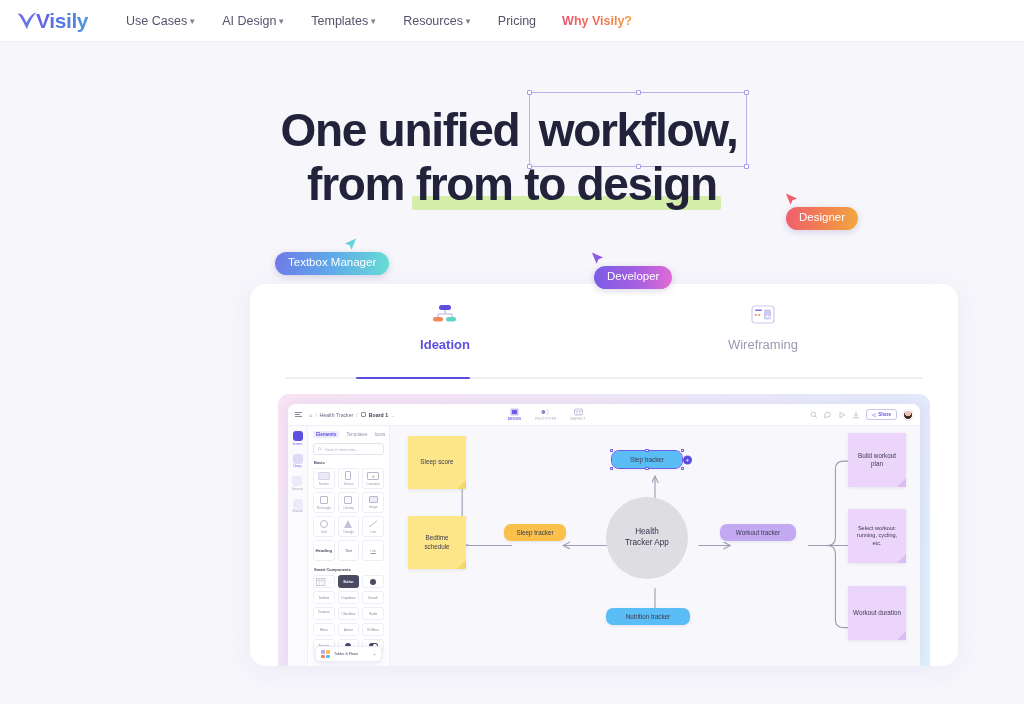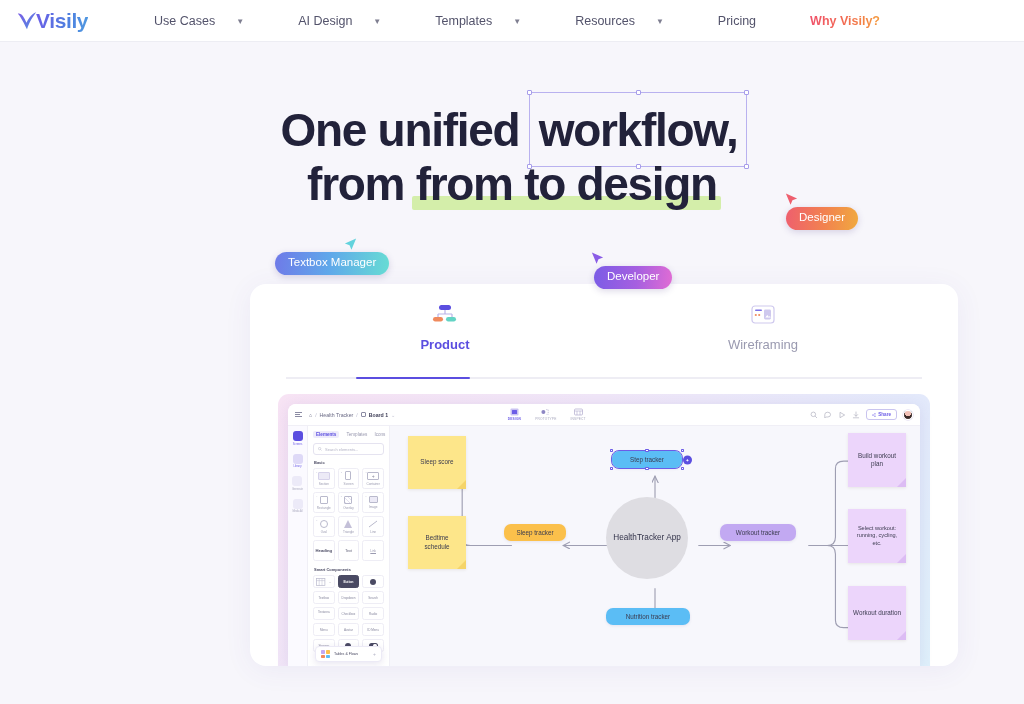--- a/index.html
+++ b/index.html
@@ -26,22 +26,22 @@
   .logo-mark { width: 22px; height: 24px; display: block; }
   .logo-text {
     font-size: 21px; font-weight: bold; letter-spacing: -0.4px;
     background: linear-gradient(100deg, #6c5ce7 0%, #4f7fe0 60%, #4f9ae0 100%);
     -webkit-background-clip: text; background-clip: text;
     -webkit-text-fill-color: transparent; color: #5566d8;
     margin-left: -3px;
   }
   .nav-items { display: flex; align-items: center; gap: 26px; }
   .nav-item {
-    font-size: 12.5px; color: #53536b; display: flex; align-items: center; gap: 21px;
-    cursor: pointer; white-space: nowrap; margin-left: 28px;
+    font-size: 12.5px; color: #53536b; display: flex; align-items: center; gap: 1px;
+    cursor: pointer; white-space: nowrap;
   }
   .caret { font-size: 8px; opacity: .75; transform: translateY(1px); }
   .nav-item.highlight {
     font-weight: bold;
     background: linear-gradient(90deg, #f0526b 0%, #f26a50 50%, #f59a3c 100%);
     -webkit-background-clip: text; background-clip: text;
     -webkit-text-fill-color: transparent; color: #f0526b;
   }
 
   
@@ -269,21 +269,21 @@
   .pill {
     border-radius: 7px; font-size: 6.3px; color: #3b3b4f;
     padding: 5px 8px; box-shadow: 0 1px 3px rgba(60,50,120,.10);
   }
   .pill.orange { background: #fbc04b; }
   .pill.blue { background: #5bbdf5; }
   .pill.purple { background: #c2a9f2; }
   .hub {
     border-radius: 50%; background: #dedde2; color: #33334a;
     font-size: 8.2px; line-height: 1.3; font-weight: normal;
-    width: 82px; height: 82px; flex-direction: row;
+    width: 82px; height: 82px; flex-direction: column;
   }
   .node-selected { outline: 1px solid #6c5ce7; }
   .n-handle {
     position: absolute; width: 3.4px; height: 3.4px; background: #fff;
     border: .8px solid #6c5ce7; border-radius: .8px;
   }
   .ai-dot {
     position: absolute; right: -10px; top: 50%; transform: translateY(-50%);
     width: 9px; height: 9px; border-radius: 50%; background: #5b4ee0;
     display: flex; align-items: center; justify-content: center;
@@ -376,21 +376,21 @@
   <div class="tabs">
     <div class="tab active">
       <span class="tab-icon">
         <svg width="26" height="24" viewBox="0 0 26 24">
           <rect x="7" y="2" width="12" height="5" rx="2.5" fill="#5b4ee0"></rect>
           <path d="M13 7 v4 M6 11 h14 M6 11 v3 M20 11 v3" stroke="#b9b3e8" stroke-width="1.2" fill="none"></path>
           <rect x="1" y="14" width="10" height="4.5" rx="2.2" fill="#f08a5d"></rect>
           <rect x="14" y="14" width="10" height="4.5" rx="2.2" fill="#63d3c4"></rect>
         </svg>
       </span>
-      <span class="tab-label">Product</span>
+      <span class="tab-label">Ideation</span>
     </div>
     <div class="tab">
       <span class="tab-icon">
         <svg width="26" height="24" viewBox="0 0 26 24">
           <rect x="2" y="3" width="22" height="17" rx="3" fill="none" stroke="#cfc9ee" stroke-width="1.2"></rect>
           <rect x="5" y="6.5" width="7" height="1.6" rx=".8" fill="#7b6fe6"></rect>
           <circle cx="5.8" cy="12" r="1.1" fill="#f08a5d"></circle>
           <circle cx="9.2" cy="12" r="1.1" fill="#f08a5d"></circle>
           <rect x="14" y="6.5" width="7" height="10" rx="1.4" fill="#cfc9ee"></rect>
           <path d="M15.3 14.5 l2-2.4 1.6 1.8 1-1 .9 1.6z" fill="#fff"></path>

